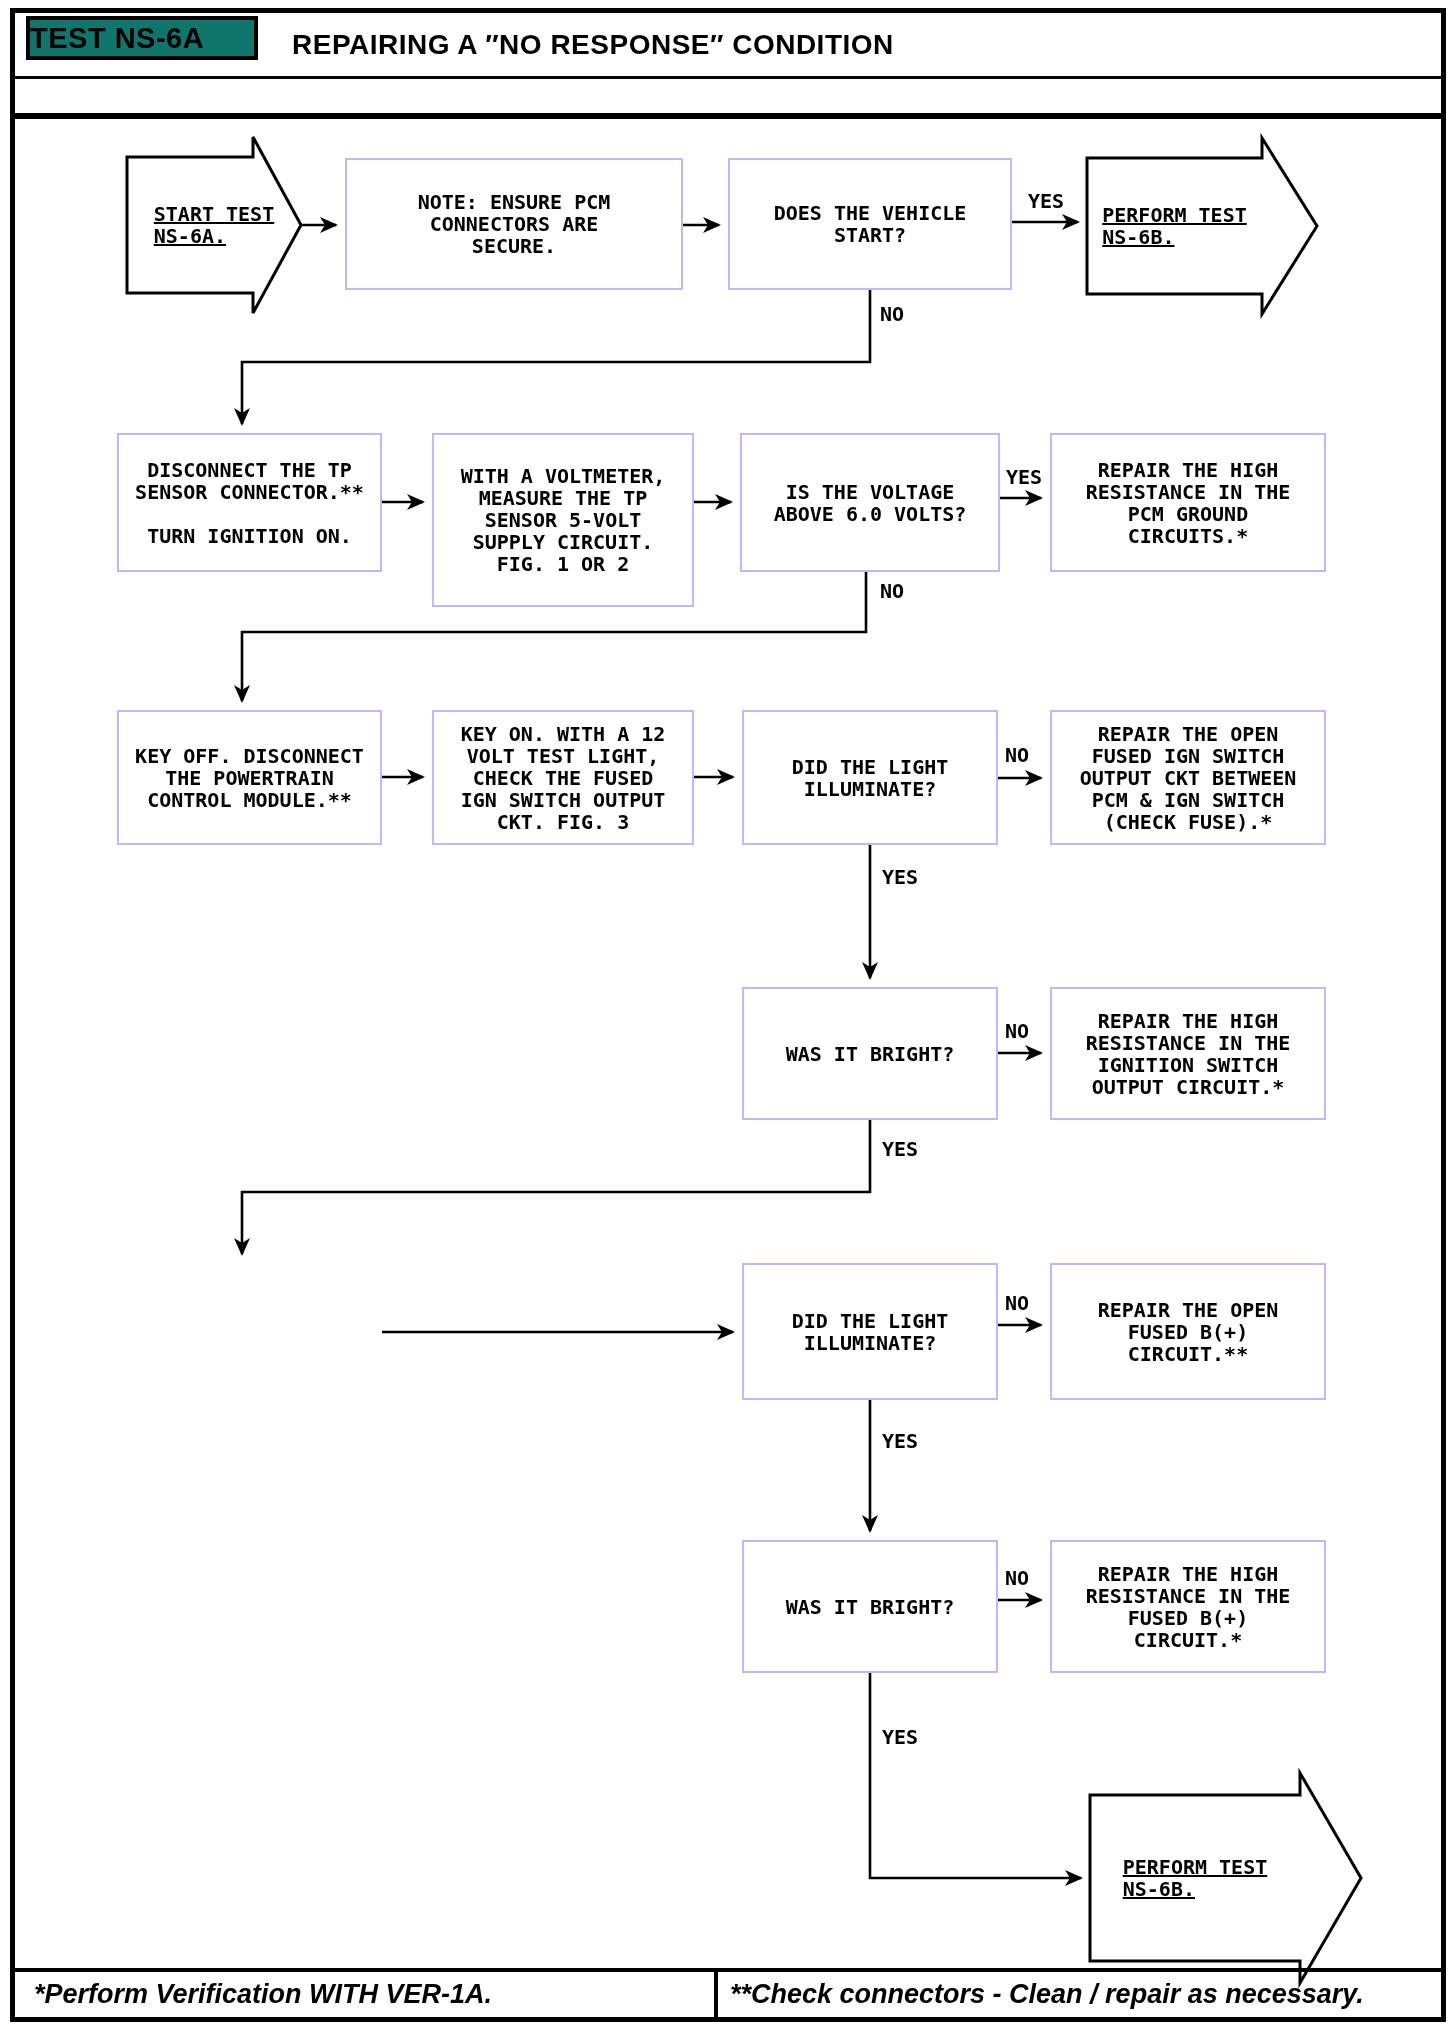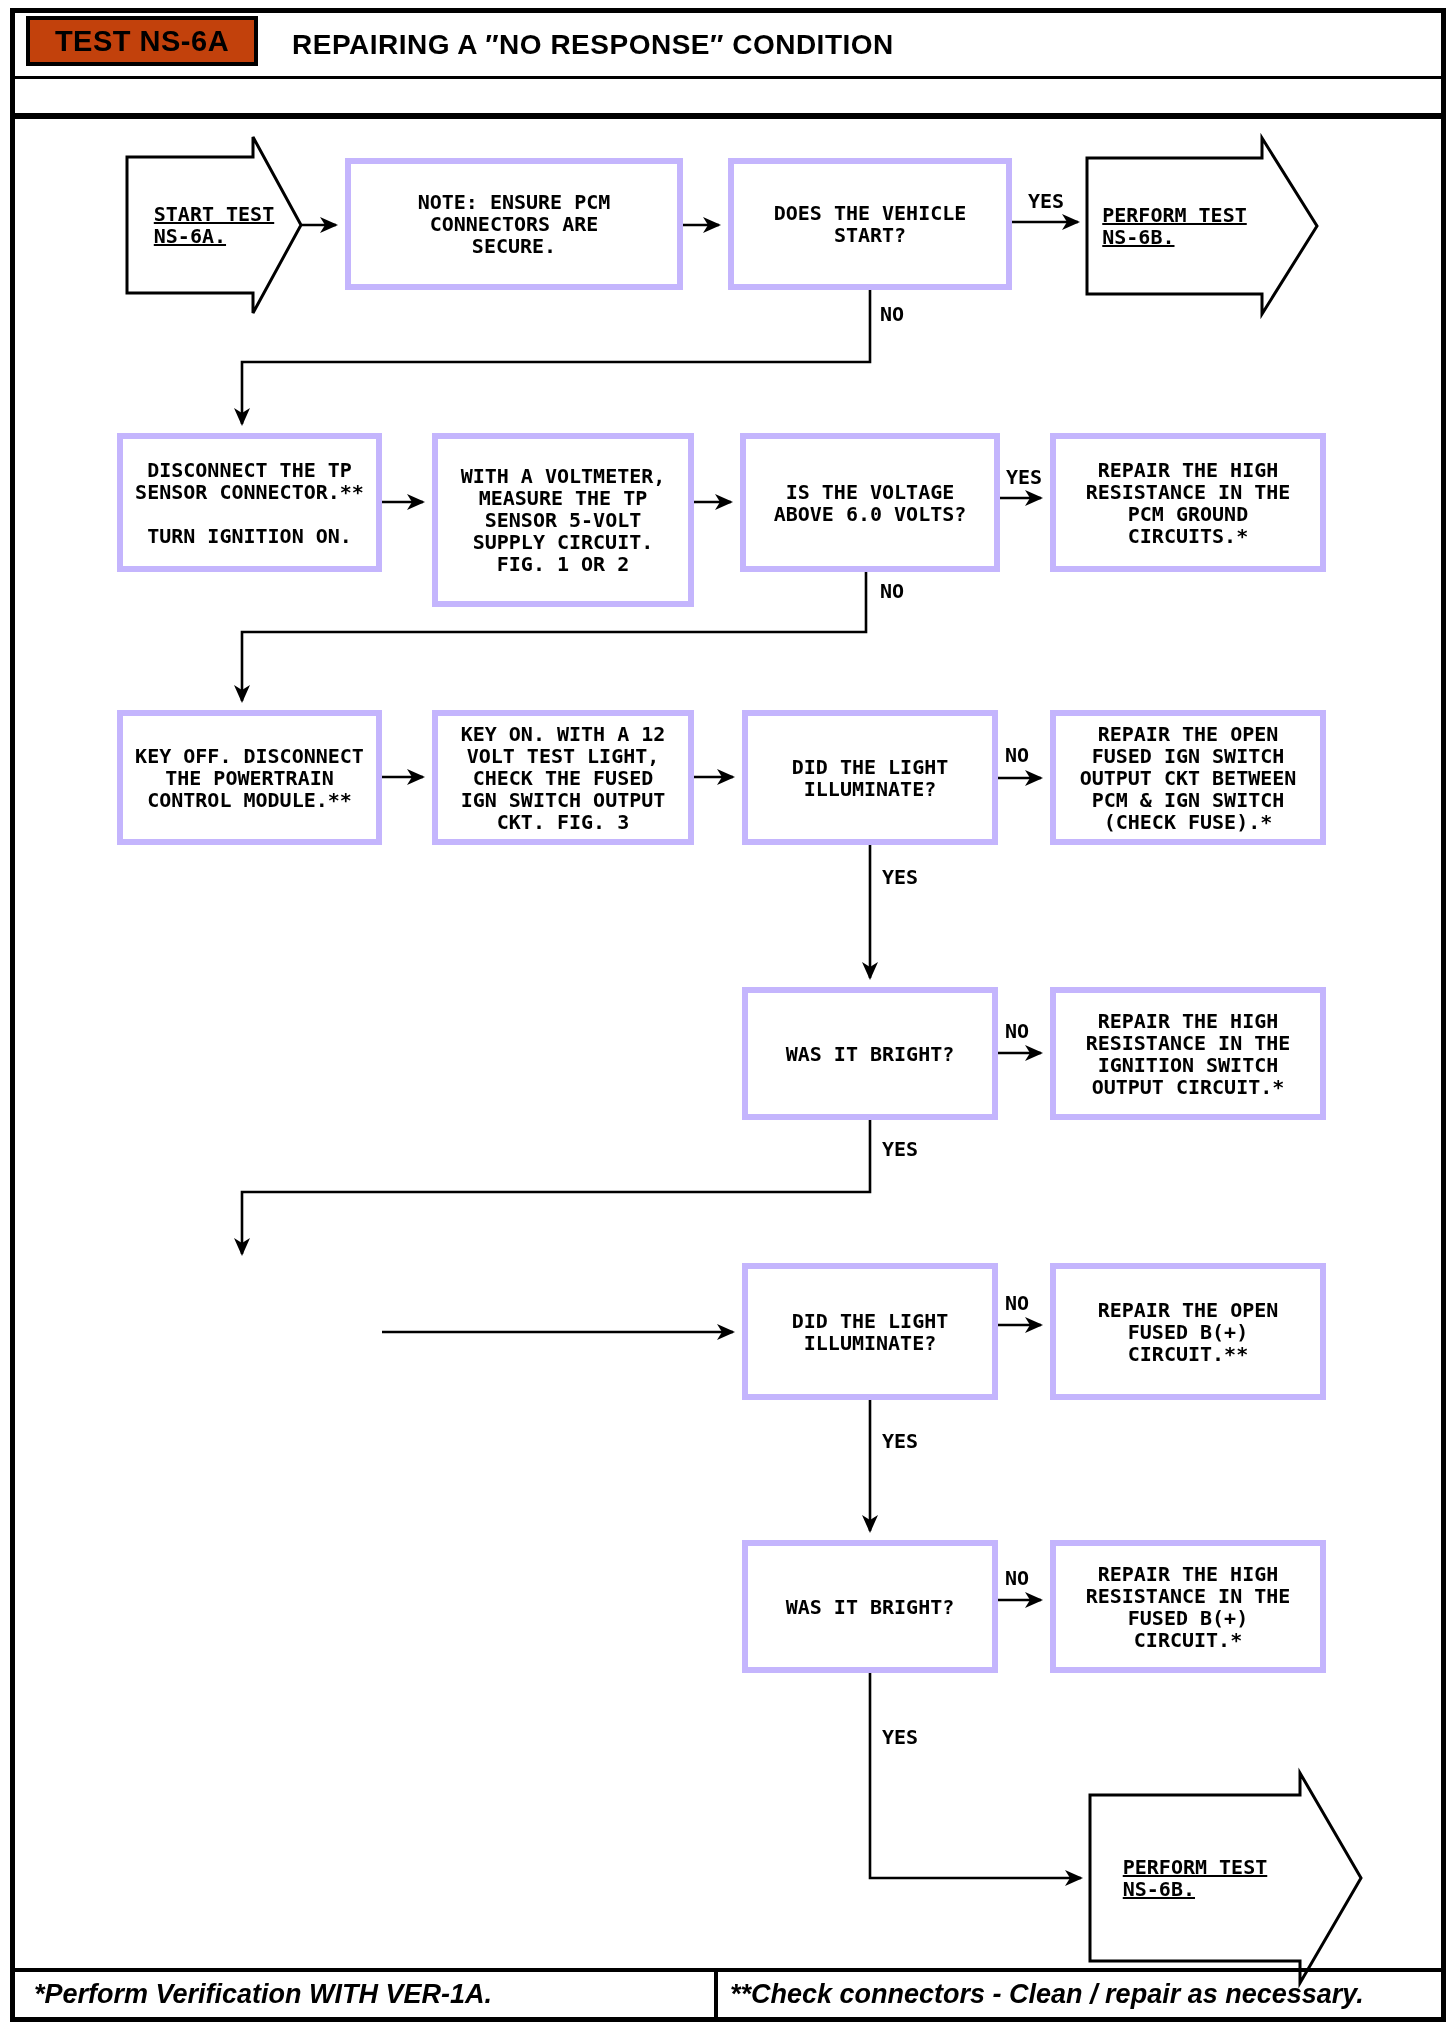--- a/index.html
+++ b/index.html
@@ -1,31 +1,31 @@
 <!DOCTYPE html>
 <html><head>
 <meta charset="utf-8">
 <style>
   html,body{margin:0;padding:0;background:#e8e8e8;}
   .page{position:relative;width:1456px;height:2032px;background:#fff;margin:0 auto;
         font-family:"DejaVu Sans Mono", monospace;color:#000;overflow:hidden;}
   .page-border{position:absolute;left:10px;top:8px;width:1436px;height:2014px;
         border:5px solid #000;box-sizing:border-box;z-index:0;}
   
-  .testid-box{position:absolute;left:26px;top:16px;width:232px;height:50px;border:4px solid #000;
-        box-sizing:border-box;display:flex;align-items:center;justify-content:center;
-        font:bold 29px/1 "Liberation Sans", sans-serif;letter-spacing:.5px;z-index:4;background:#c2410c;}
+  .testid-box{position:absolute;left:26px;top:16px;width:232px;height:44px;border:4px solid #000;
+        box-sizing:border-box;display:flex;align-items:center;
+        font:bold 29px/1 "Liberation Sans", sans-serif;letter-spacing:.5px;z-index:4;background:#0f766e;}
   .hdr-title{position:absolute;left:292px;top:16px;height:58px;display:flex;align-items:center;
         font:bold 28px/1 "Liberation Sans", sans-serif;letter-spacing:.5px;z-index:4;}
   .hdr-line1{position:absolute;left:15px;top:76px;width:1426px;height:3px;background:#000;z-index:4;}
   .hdr-sub{position:absolute;left:32px;top:83px;height:28px;display:flex;align-items:center;
         font:bold 25px/1 "Liberation Sans", sans-serif;z-index:4;}
   .hdr-line2{position:absolute;left:15px;top:113px;width:1426px;height:6px;background:#000;z-index:4;}
   
-  .fbox{position:absolute;border:6px solid #c4b5fd;background:#fff;box-sizing:border-box;
+  .fbox{position:absolute;border:2px solid #c4b5fd;background:#fff;box-sizing:border-box;
         display:flex;align-items:center;justify-content:center;text-align:center;
         white-space:pre-line;font:bold 20px/22px "DejaVu Sans Mono", monospace;z-index:2;}
   .plabel{position:absolute;display:flex;align-items:center;justify-content:center;text-align:left;
         white-space:pre-line;font:bold 20px/22px "DejaVu Sans Mono", monospace;z-index:2;background:transparent;text-decoration:underline;}
   .lbl{position:absolute;font:bold 20px/22px "DejaVu Sans Mono", monospace;z-index:3;}
   svg.wires{position:absolute;left:0;top:0;z-index:1;}
   
   .footer-rule{position:absolute;left:15px;top:1968px;width:1426px;height:4px;background:#000;z-index:2;}
   .footer-div{position:absolute;left:714px;top:1968px;width:4px;height:52px;background:#000;z-index:2;}
   .f-left{position:absolute;left:34px;top:1978px;width:660px;

